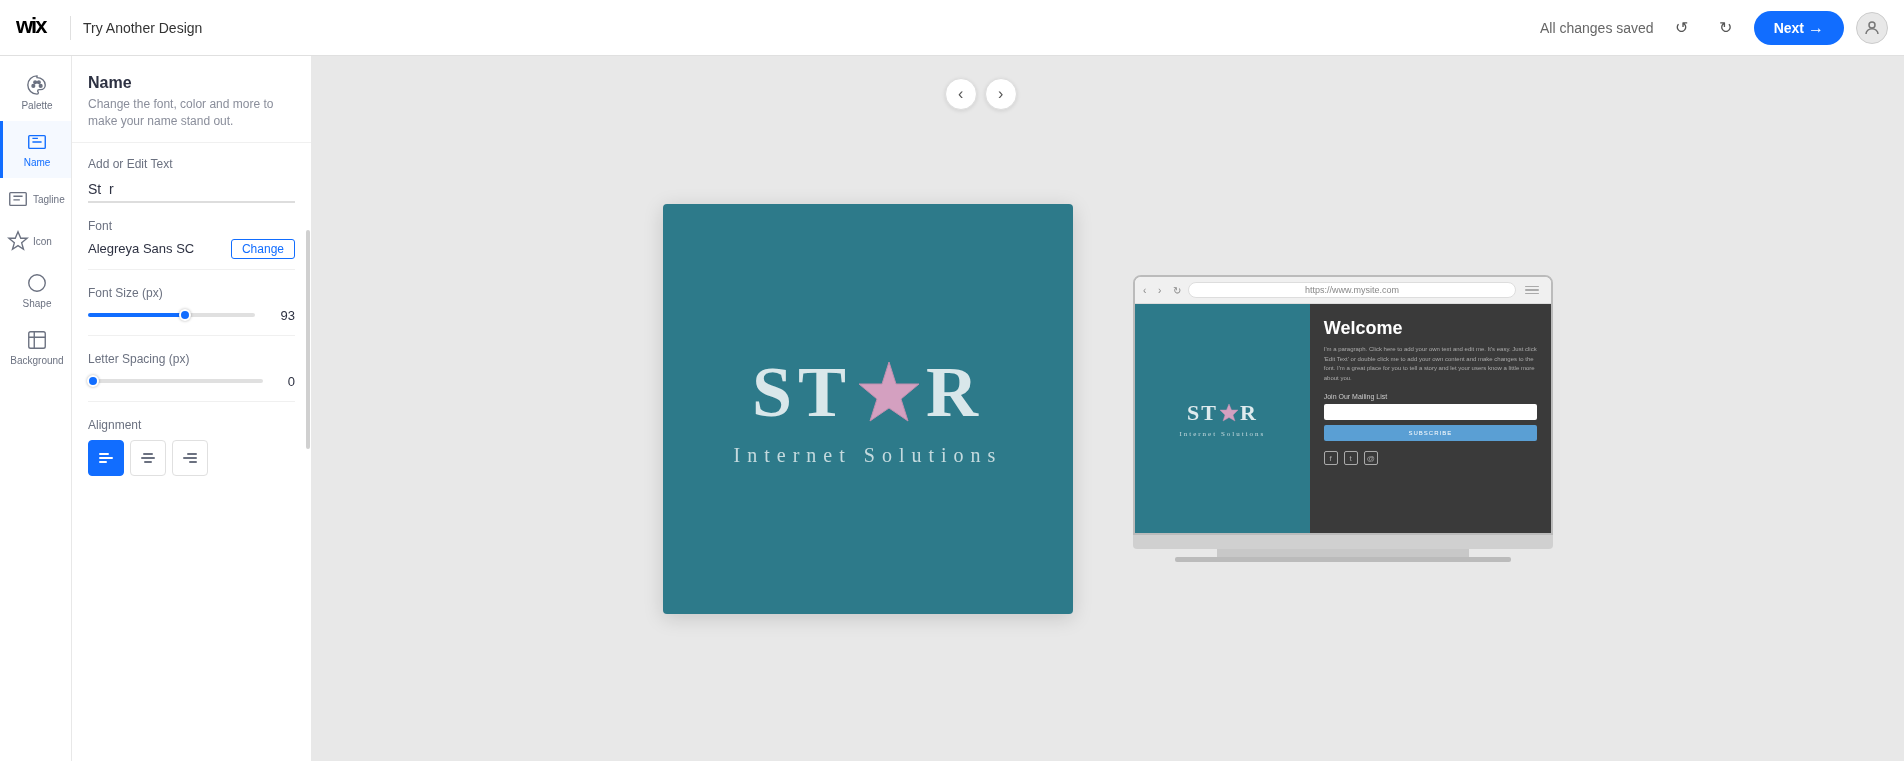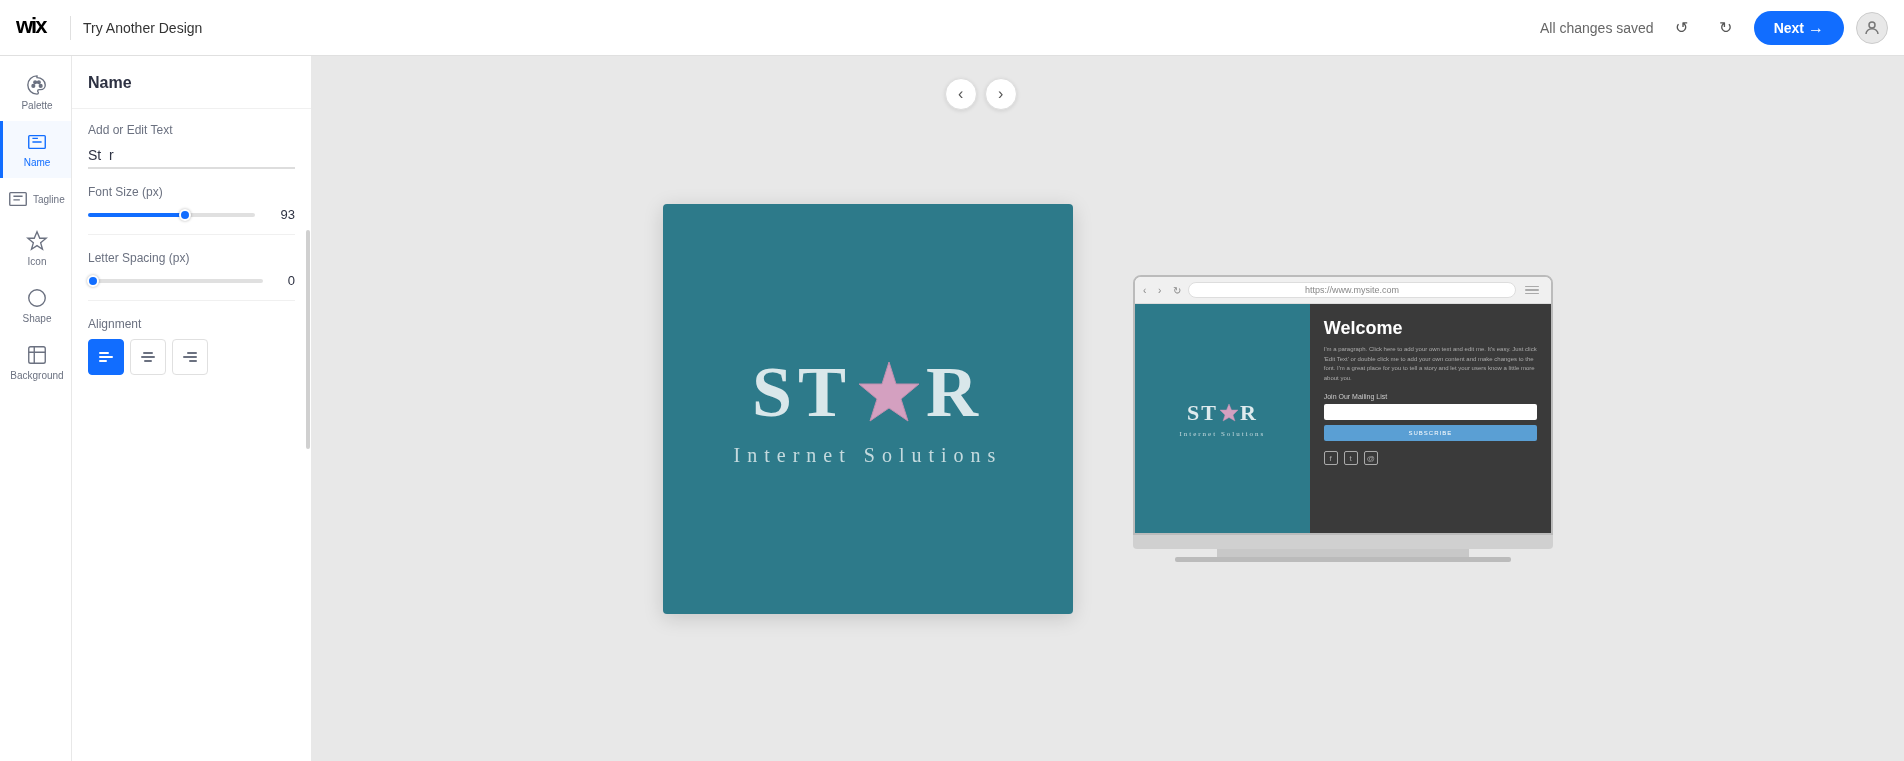--- a/index.html
+++ b/index.html
@@ -56,21 +56,21 @@
     </div>
 
     <div style="width:100%;display:flex;flex-direction:row;align-items:center;padding:10px 4px;cursor:pointer;color:#6b7180;font-size:10px;gap:4px;border-left:3px solid transparent;">
       <svg width="22" height="22" viewBox="0 0 24 24" fill="none" stroke="currentColor" stroke-width="1.5">
         <rect x="3" y="5" width="18" height="14" rx="1"></rect>
         <path d="M7 9h10M7 13h7"></path>
       </svg>
       <span style="font-size:10px;">Tagline</span>
     </div>
 
-    <div style="width:100%;display:flex;flex-direction:column;align-items:center;padding:10px 4px;cursor:pointer;color:#6b7180;font-size:10px;gap:4px;border-left:3px solid transparent;">
+    <div style="width:100%;display:flex;flex-direction:row;align-items:center;padding:10px 4px;cursor:pointer;color:#6b7180;font-size:10px;gap:4px;border-left:3px solid transparent;">
       <svg width="22" height="22" viewBox="0 0 24 24" fill="none" stroke="currentColor" stroke-width="1.5">
         <polygon points="12,2 15,9 22,9 16,14 18,21 12,17 6,21 8,14 2,9 9,9"></polygon>
       </svg>
       <span style="font-size:10px;">Icon</span>
     </div>
 
     <div style="width:100%;display:flex;flex-direction:column;align-items:center;padding:10px 4px;cursor:pointer;color:#6b7180;font-size:10px;gap:4px;border-left:3px solid transparent;">
       <svg width="22" height="22" viewBox="0 0 24 24" fill="none" stroke="currentColor" stroke-width="1.5">
         <circle cx="12" cy="12" r="9"></circle>
       </svg>
@@ -82,30 +82,39 @@
         <rect x="3" y="3" width="18" height="18" rx="2"></rect>
         <path d="M3 9h18M9 3v18"></path>
       </svg>
       <span style="font-size:10px;">Background</span>
     </div>
   </nav>
 
   <div style="width:240px;background:#fff;border-right:1px solid #e8e8e8;display:flex;flex-direction:column;flex-shrink:0;overflow:hidden;position:relative;">
     <div style="padding:18px 16px 12px;border-bottom:1px solid #f0f0f0;">
       <div style="font-size:16px;font-weight:600;color:#2d3142;margin-bottom:4px;">Name</div>
+      <div style="font-size:12px;color:#8a8e9b;line-height:1.4;">Change the font, color and more to make your name stand out.</div>
     </div>
 
     <div style="flex:1;overflow-y:auto;padding:14px 16px;">
 
       <div style="margin-bottom:16px;">
         <div style="font-size:12px;color:#6b7180;margin-bottom:6px;">Add or Edit Text</div>
         <input type="text" value="St  r" style="width: 100%; border-top: none; border-right: none; border-left: none; border-image: initial; border-bottom: 1px solid rgb(221, 221, 221); font-size: 14px; color: rgb(45, 49, 66); padding: 4px 0px; outline: none; background: transparent;">
         <div style="height:1px;background:#ddd;margin-top:0;"></div>
       </div>
 
+      <div style="margin-bottom:16px;">
+        <div style="font-size:12px;color:#6b7180;margin-bottom:6px;">Font</div>
+        <div style="display:flex;align-items:center;justify-content:space-between;">
+          <span style="font-size:13px;color:#2d3142;">Alegreya Sans SC</span>
+          <button style="font-size:12px;color:#116dff;background:none;border:1px solid #116dff;cursor:pointer;padding:2px 10px;border-radius:3px;">Change</button>
+        </div>
+        <div style="height:1px;background:#f0f0f0;margin-top:10px;"></div>
+      </div>
 
 
       <div style="margin-bottom:16px;">
         <div style="font-size:12px;color:#6b7180;margin-bottom:8px;">Font Size (px)</div>
         <div style="display:flex;align-items:center;gap:16px;">
           <div style="flex:1;height:4px;border-radius:2px;background:linear-gradient(to right,#116dff 60%,#e0e0e0 60%);position:relative;cursor:pointer;">
             <div style="position:absolute;top:50%;transform:translateY(-50%);left:58%;width:12px;height:12px;border-radius:50%;background:#116dff;border:2px solid #fff;box-shadow:0 0 3px rgba(0,0,0,0.3);margin-left:-6px;"></div>
           </div>
           <span style="font-size:13px;color:#2d3142;width:24px;text-align:right;">93</span>
         </div>

